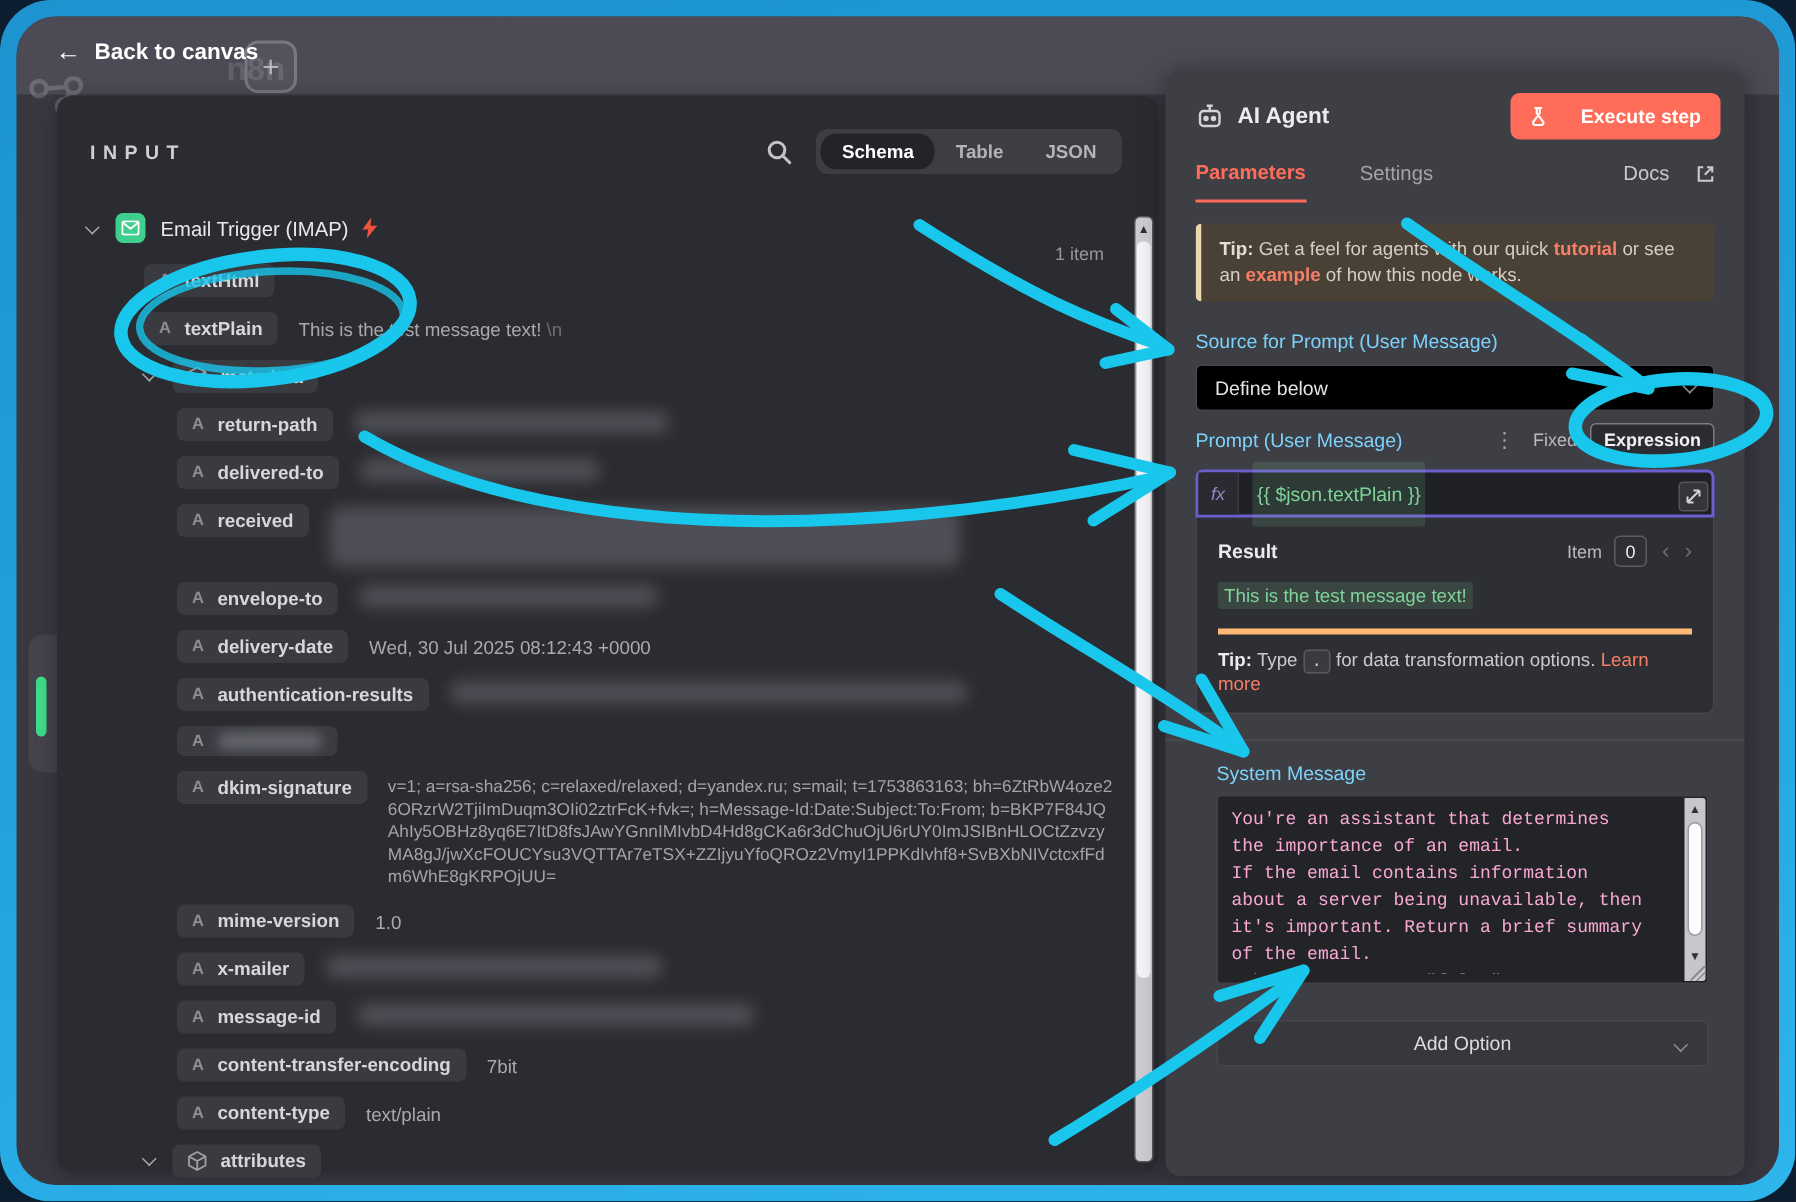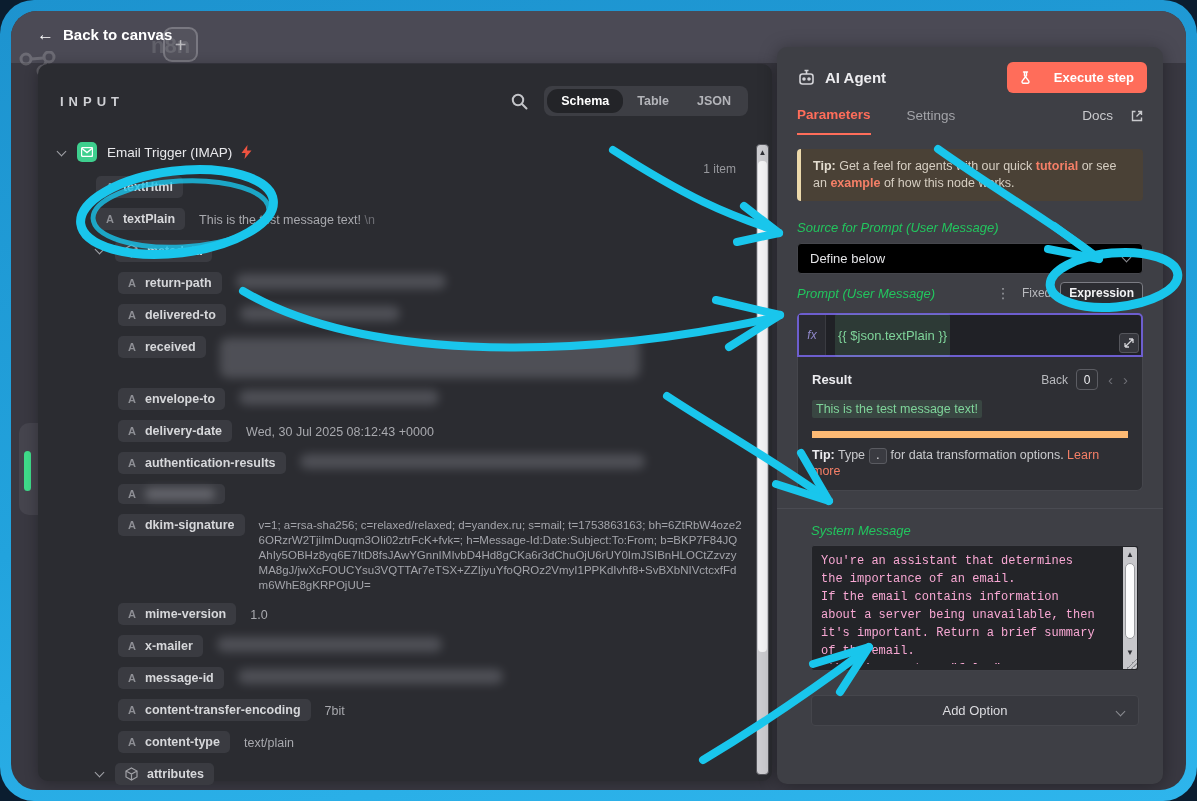--- a/index.html
+++ b/index.html
@@ -55,42 +55,42 @@
   .execute-btn{display:flex;align-items:center;gap:23px;background:#ff6d5a;border:none;border-radius:6px;height:31px;padding:0 13px;color:#fff;font-size:13px;font-weight:600;cursor:pointer;}
   .agent-tabs{display:flex;align-items:center;padding:6px 20px 0;}
   .tab{font-size:13.5px;padding-bottom:11px;cursor:pointer;}
   .tab-params{color:#ff6d5a;font-weight:600;border-bottom:2px solid #ff6d5a;}
   .tab-settings{color:#a3a4a9;margin-left:36px;}
   .docs-link{margin-left:auto;color:#c9cacd;font-size:13.5px;display:flex;align-items:center;gap:18px;padding-bottom:11px;cursor:pointer;}
   .agent-body{padding:14px 20px 0;}
   .banner{background:#4a4136;border-left:4px solid #ecd9ab;border-radius:4px;padding:9px 12px;font-size:12.5px;line-height:17px;color:#d6cec2;}
   .banner b{color:#e4ddd0;}
   .banner .lnk{color:#f57f67;font-weight:600;cursor:pointer;}
-  .fld-label{margin-top:19px;font-size:13px;color:#22c55e;font-style:italic;}
+  .fld-label{margin-top:19px;font-size:13px;color:#7dd3fc;}
   .select{margin-top:8px;height:31px;background:#000000;border:1px solid #45464c;border-radius:4px;display:flex;align-items:center;padding:0 12px;font-size:13px;color:#e4e4e7;cursor:pointer;}
   .select .chev,.addopt .chev{margin:-3px 0 0 auto;border-color:#8b8c92;}
   .prompt-row{margin-top:8px;display:flex;align-items:center;}
   .prompt-row .fld-label{margin-top:0;flex:1;}
   .kebab{color:#9fa0a5;font-size:14px;margin-right:12px;cursor:pointer;}
   .fixed-lbl{color:#b9babe;font-size:12px;margin-right:9px;cursor:pointer;}
   .expr-pill{background:#2b2c31;border:1px solid #7b7c83;border-radius:4px;padding:3px 8px;color:#f2f2f4;font-size:12px;font-weight:600;cursor:pointer;}
-  .expr-editor{margin-top:9px;display:flex;border:2px solid #6d5ecf;border-radius:5px 5px 0 0;background:#202126;height:44px;position:relative;}
+  .expr-editor{margin-top:9px;display:flex;border:2px solid #6d5ecf;border-radius:5px 5px 0 0;background:#202126;height:32px;position:relative;}
   .fx-gutter{width:27px;background:#2a2b31;color:#8f87c9;font-style:italic;font-size:12px;display:flex;align-items:center;justify-content:center;border-right:1px solid #3a3b41;}
   .expr-text{flex:1;display:flex;align-items:center;padding:0 9px;font-family:"DejaVu Sans Mono",monospace;font-size:13px;}
   .expr-text span{color:#7fd49a;background:rgba(127,212,154,.14);padding:14px 3px;border-radius:2px;}
   .expand-btn{position:absolute;right:2px;bottom:2px;width:20px;height:20px;background:#35363c;border:1px solid #55565c;border-radius:3px;display:flex;align-items:center;justify-content:center;cursor:pointer;}
   .result-wrap{border:1px solid #45464c;border-top:none;border-radius:0 0 6px 6px;background:#2e2f34;padding:12px 14px 0;}
   .result-head{display:flex;align-items:center;}
   .result-title{font-size:13px;font-weight:bold;color:#ececef;flex:1;}
   .item-lbl{font-size:12px;color:#b9babe;margin-right:8px;}
   .item-box{width:22px;height:21px;border:1px solid #5c5d63;border-radius:4px;background:#2f3035;color:#ececef;font-size:12px;display:flex;align-items:center;justify-content:center;}
   .item-nav{color:#6e6f75;font-size:15px;margin-left:10px;cursor:pointer;}
   .result-value{margin-top:11px;font-family:"DejaVu Sans Mono",monospace;font-size:12.5px;}
   .result-value span{color:#7fd49a;background:rgba(127,212,154,.14);padding:2px 4px;border-radius:2px;}
-  .tip-row{margin-top:15px;border-top:7px solid #fdba74;padding:10px 0 12px;font-size:12.5px;color:#c9cacd;}
+  .tip-row{margin-top:15px;border-top:4px solid #fdba74;padding:10px 0 12px;font-size:12.5px;color:#c9cacd;}
   .tip-row b{color:#ececef;}
   .keycap{display:inline-block;background:#3a3b41;border:1px solid #5a5b61;border-radius:3px;padding:0 5px;font-family:"DejaVu Sans Mono",monospace;font-size:11px;line-height:14px;}
   .tip-row .lnk{color:#f57f67;cursor:pointer;}
   .sys-divider{border:none;border-top:1px solid #4a4b52;margin:17px -20px 0;}
   .sys-block{padding:14px 4px 0 14px;}
   .sys-box{margin-top:7px;position:relative;height:126px;background:#232428;border:1px solid #404147;border-radius:3px;overflow:hidden;}
   .sys-text{position:absolute;inset:6px 22px 6px 9px;font-family:Liberation Mono, monospace;font-size:12px;line-height:18px;color:#f9a8d4;white-space:pre;overflow:hidden;}
   .sys-sb{position:absolute;top:1px;bottom:1px;right:1px;width:14px;background:#c7c7cb;border-radius:0 2px 2px 0;}
   .sys-sb .up,.sys-sb .dn{position:absolute;left:0;right:0;text-align:center;font-size:8px;color:#2f3036;}
   .sys-sb .up{top:3px;} .sys-sb .dn{bottom:12px;}
@@ -355,21 +355,21 @@
           <div class="expand-btn">
             <svg width="10" height="10" viewBox="0 0 10 10">
                 <path d="M1 9 L9 1 M9 1 H5 M9 1 V5 M1 9 H5 M1 9 V5" stroke="#d4d4d8" stroke-width="1.3" fill="none"></path>
               </svg>
           </div>
         </div>
 
         <div class="result-wrap">
           <div class="result-head">
             <span class="result-title">Result</span>
-            <span class="item-lbl">Back</span>
+            <span class="item-lbl">Item</span>
             <span class="item-box">0</span>
             <span class="item-nav">‹</span>
             <span class="item-nav">›</span>
           </div>
           <div class="result-value"><span>This is the test message text!</span></div>
           <div class="tip-row">
             <b>Tip:</b><span> Type </span><span class="keycap">.</span><span> for data transformation options. </span><span class="lnk">Learn more</span>
           </div>
         </div>
 

